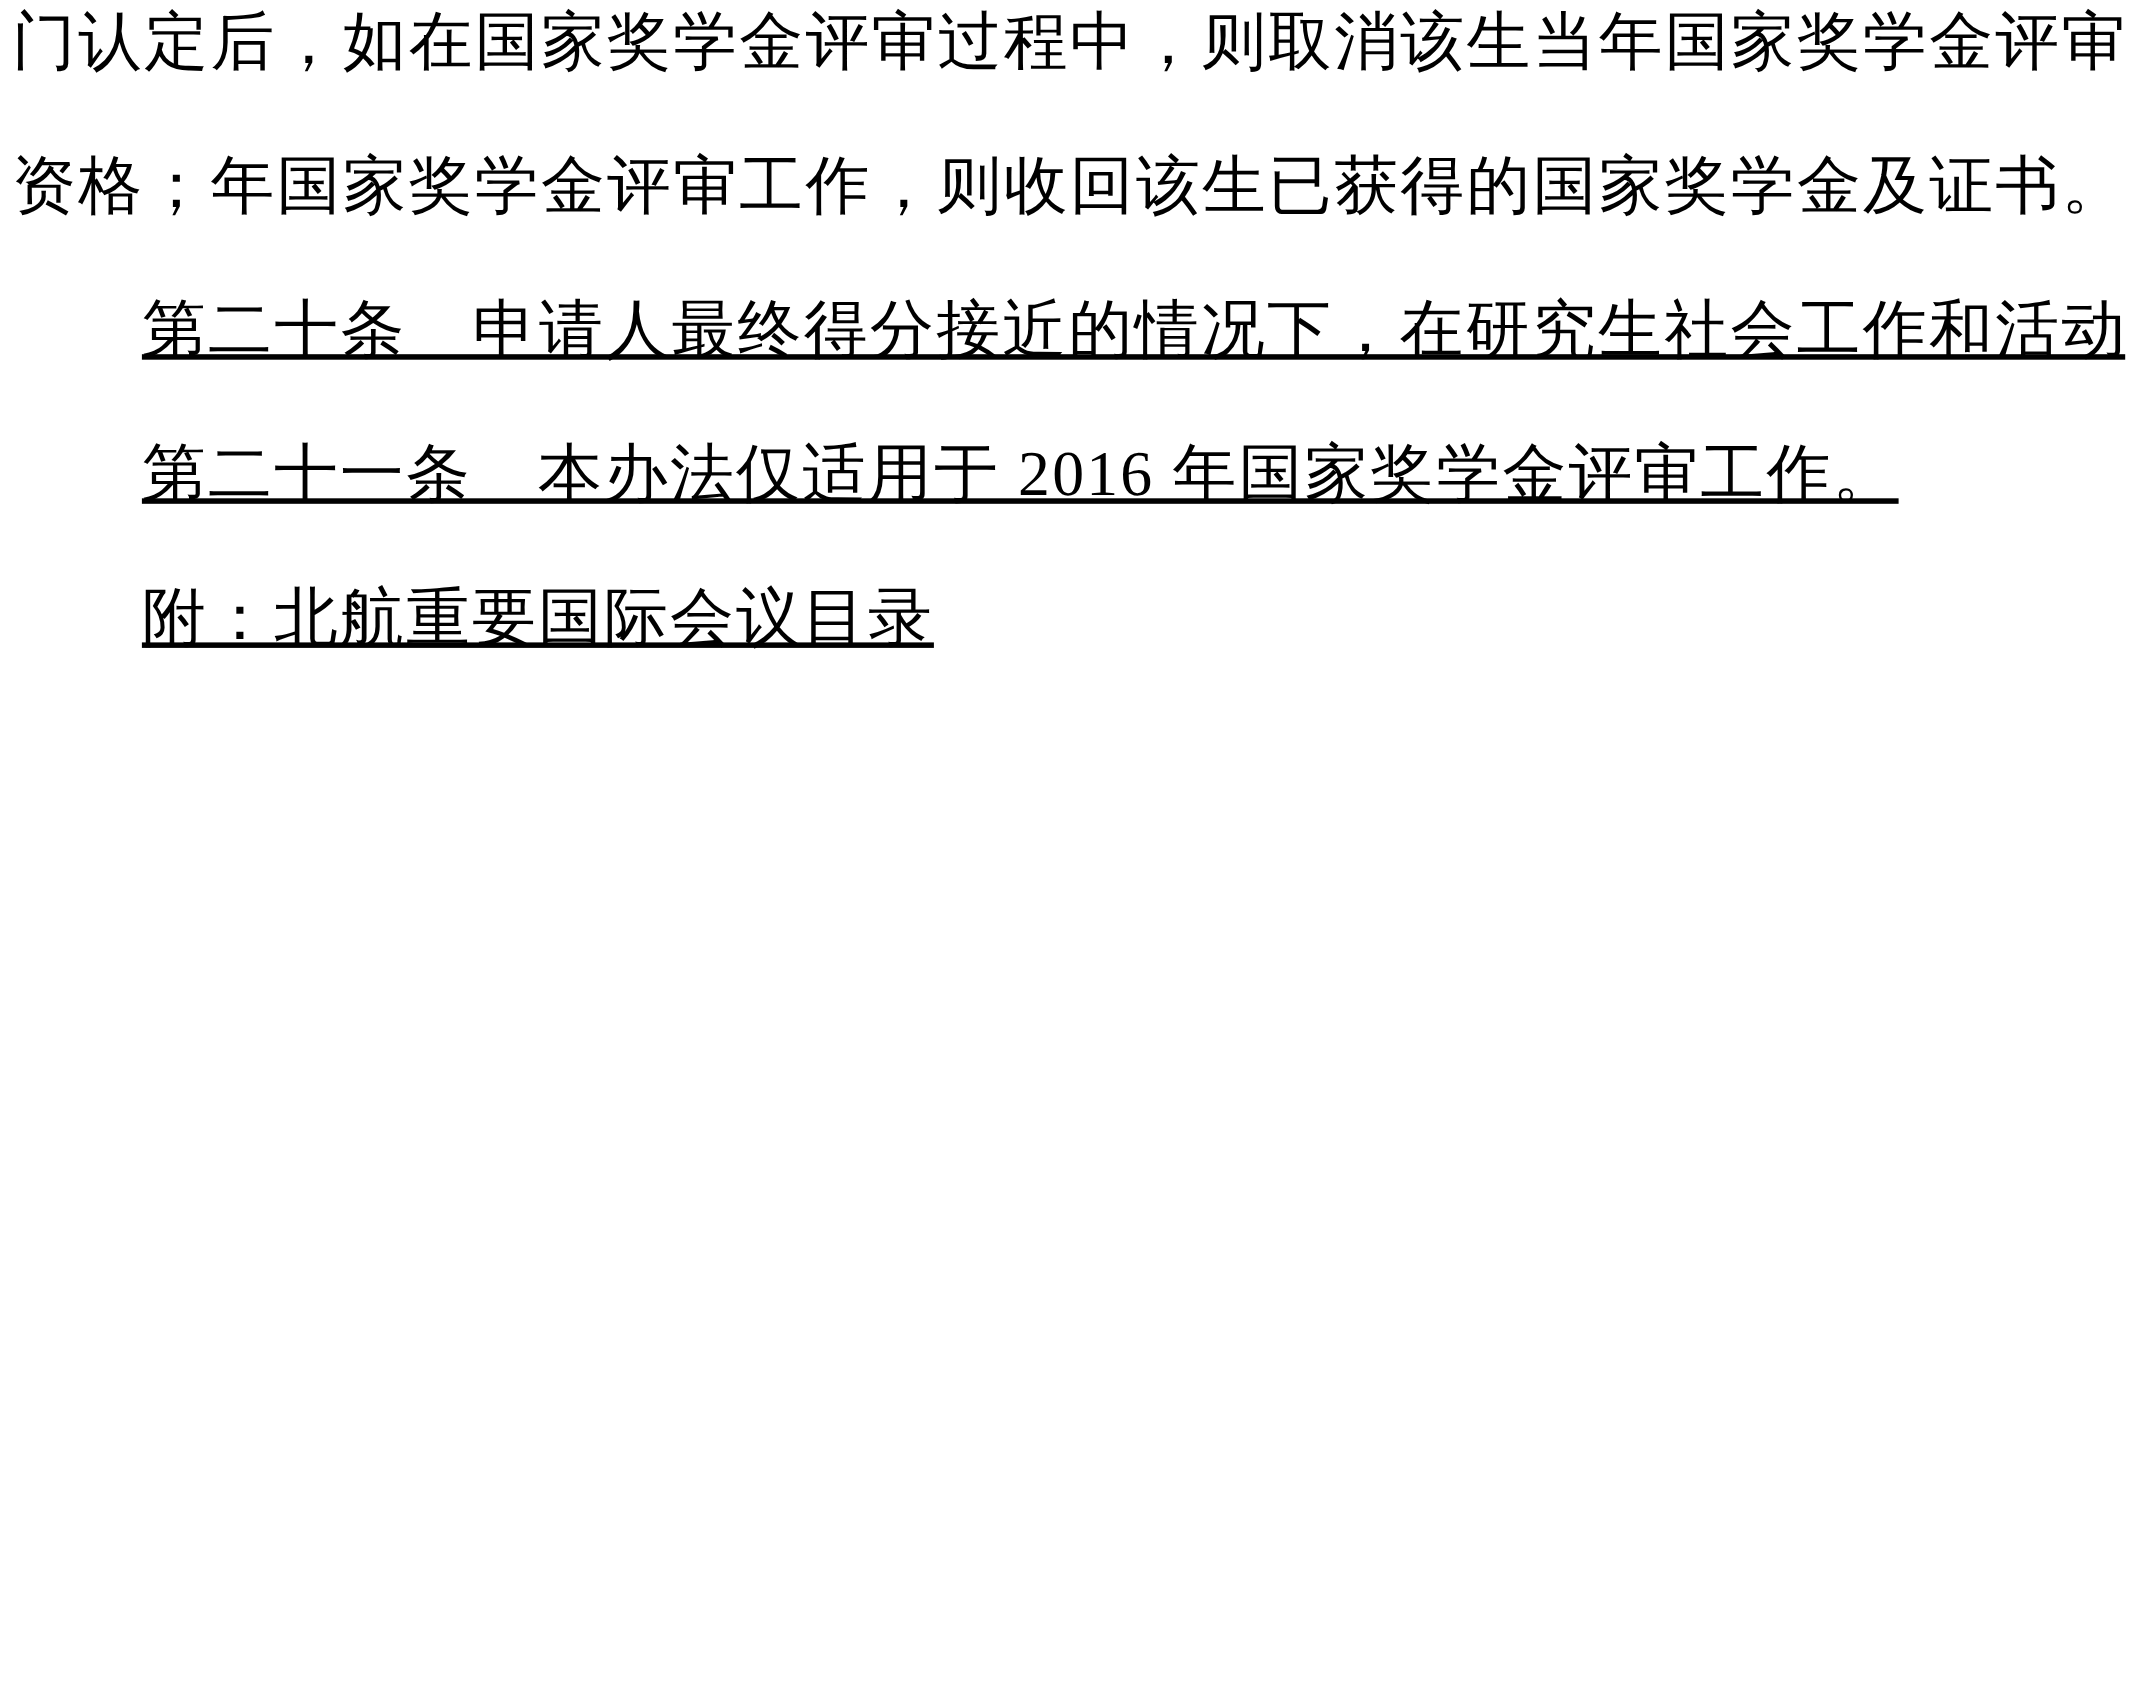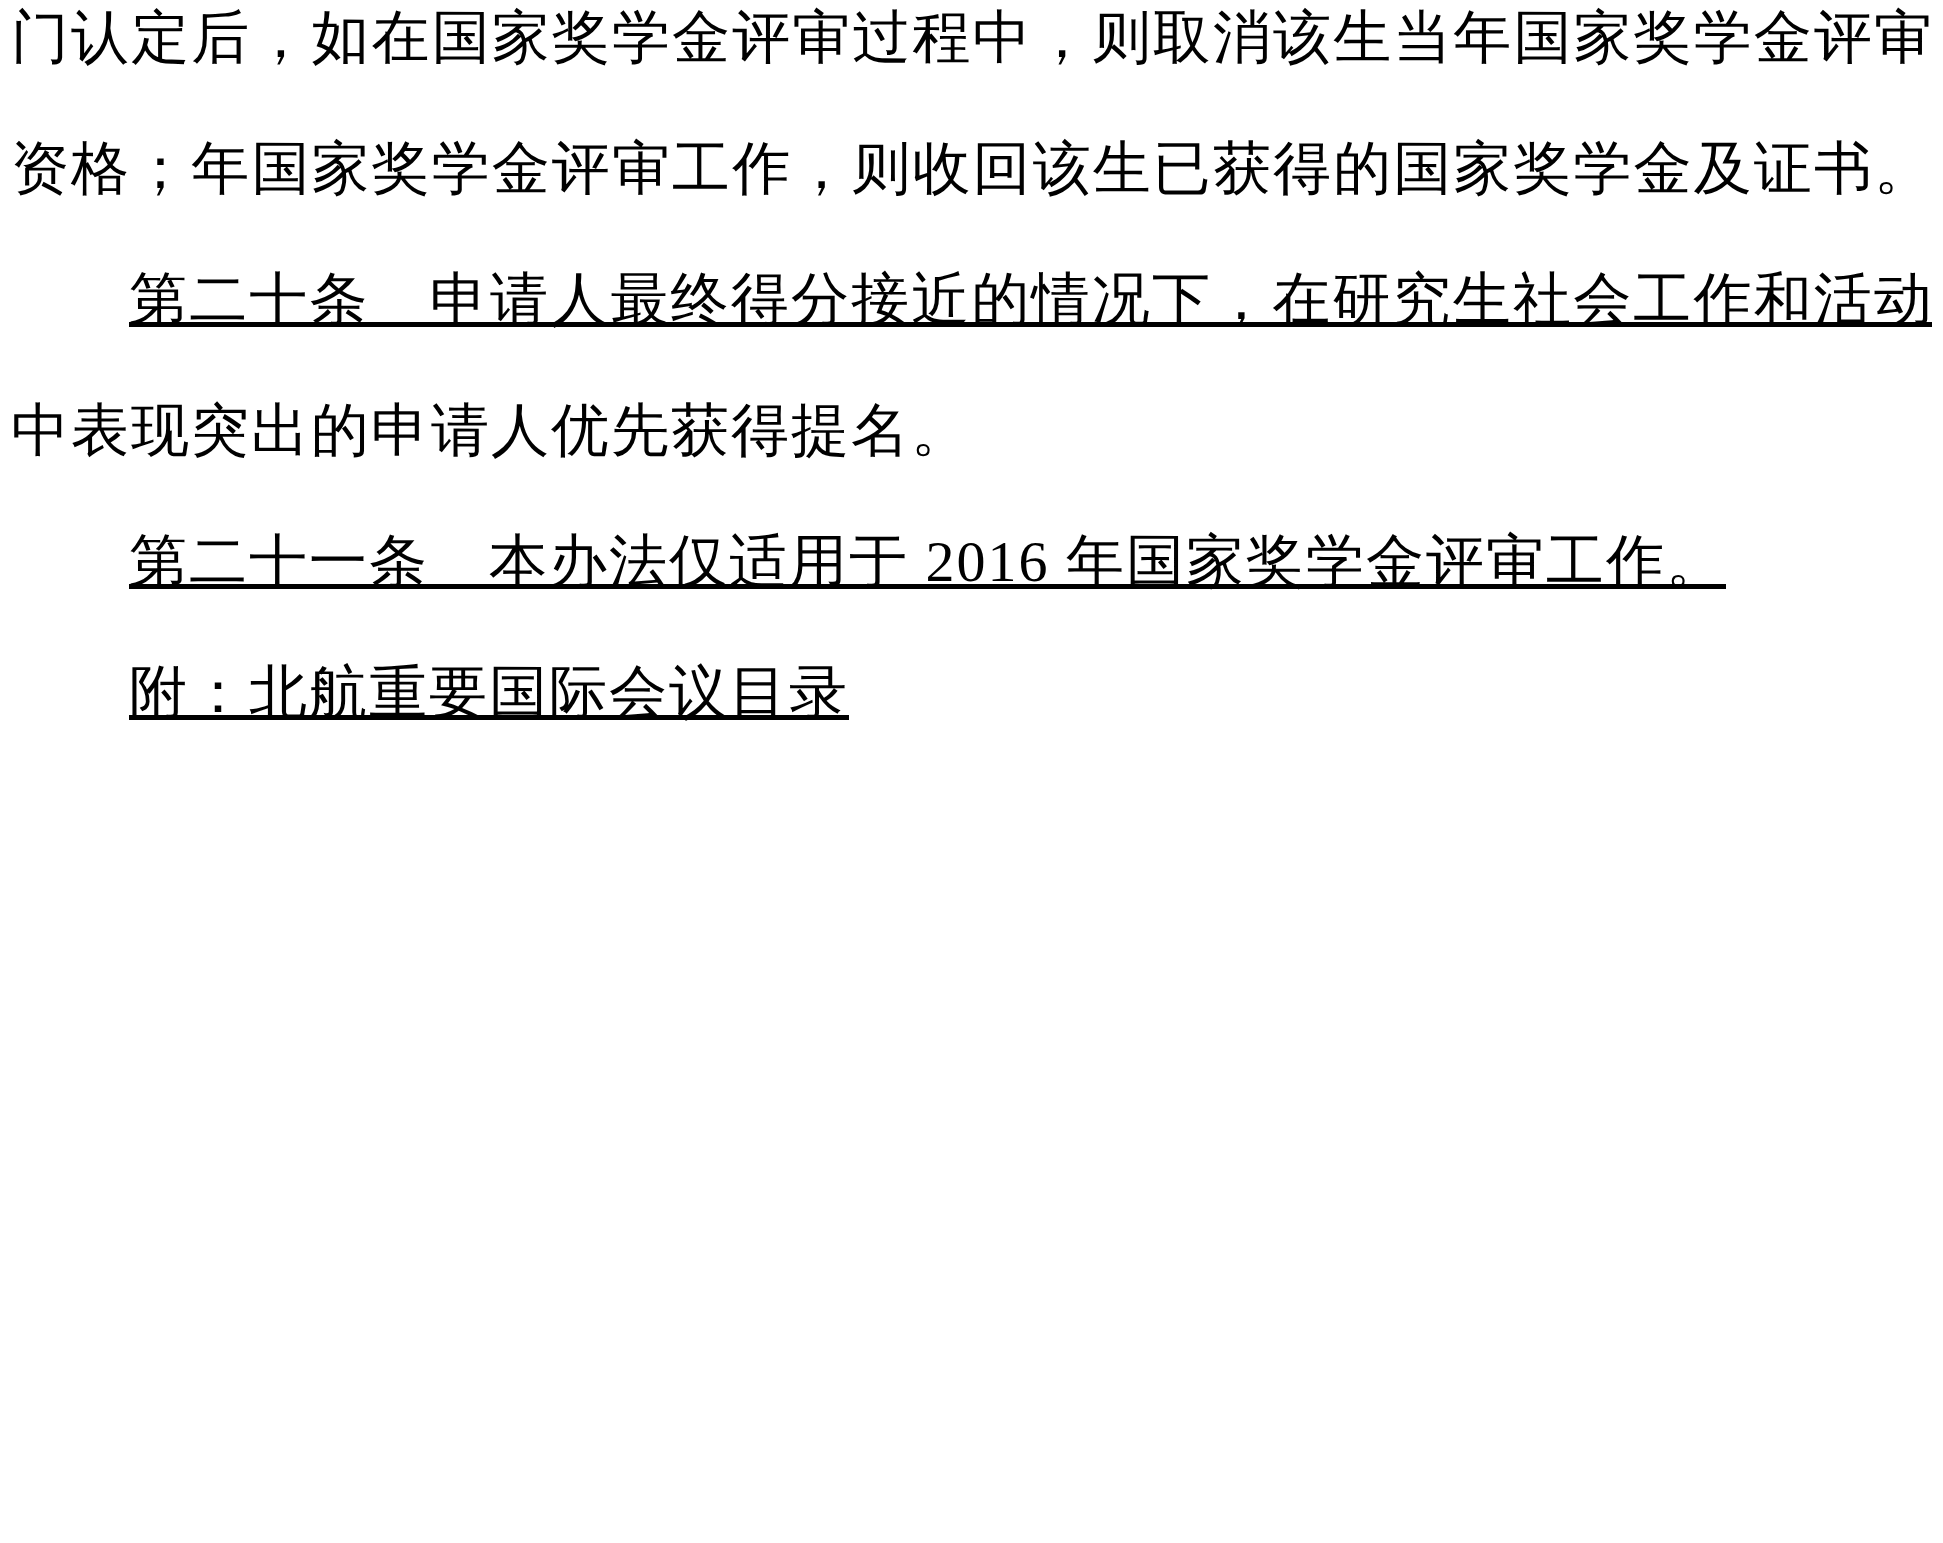--- a/index.html
+++ b/index.html
@@ -41,17 +41,16 @@
   }
 </style>
 </head>
 <body>
 
 <div class="page">
   <div class="doc-body">
     <div class="line justify">门认定后，如在国家奖学金评审过程中，则取消该生当年国家奖学金评审</div>
     <div class="line justify">资格；年国家奖学金评审工作，则收回该生已获得的国家奖学金及证书。</div>
     <div class="line justify indent">第二十条　申请人最终得分接近的情况下，在研究生社会工作和活动</div>
-    <div class="line">中表现突出的申请人优先获得提名。</div>
     <div class="line indent">第二十一条　本办法仅适用于 2016 年国家奖学金评审工作。</div>
     <div class="line indent">附：北航重要国际会议目录</div>
   </div>
 </div>
 
 </body></html>

